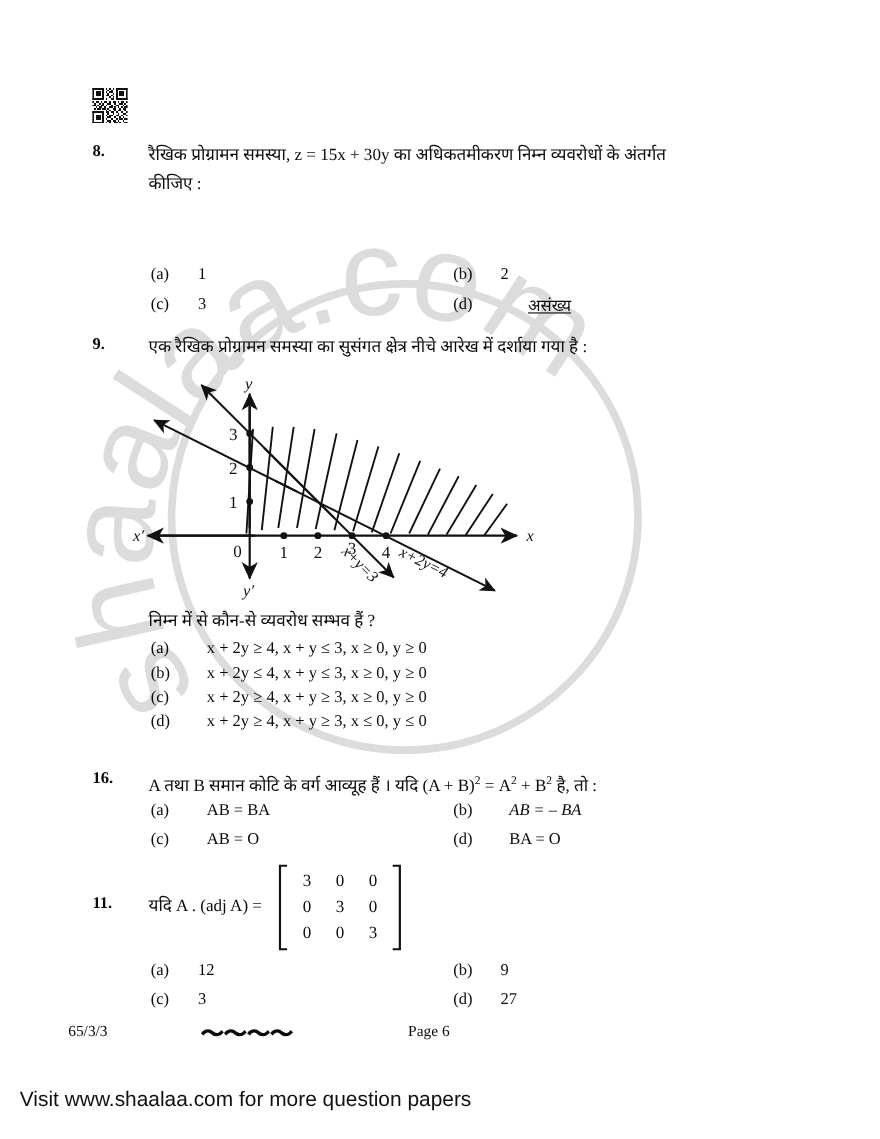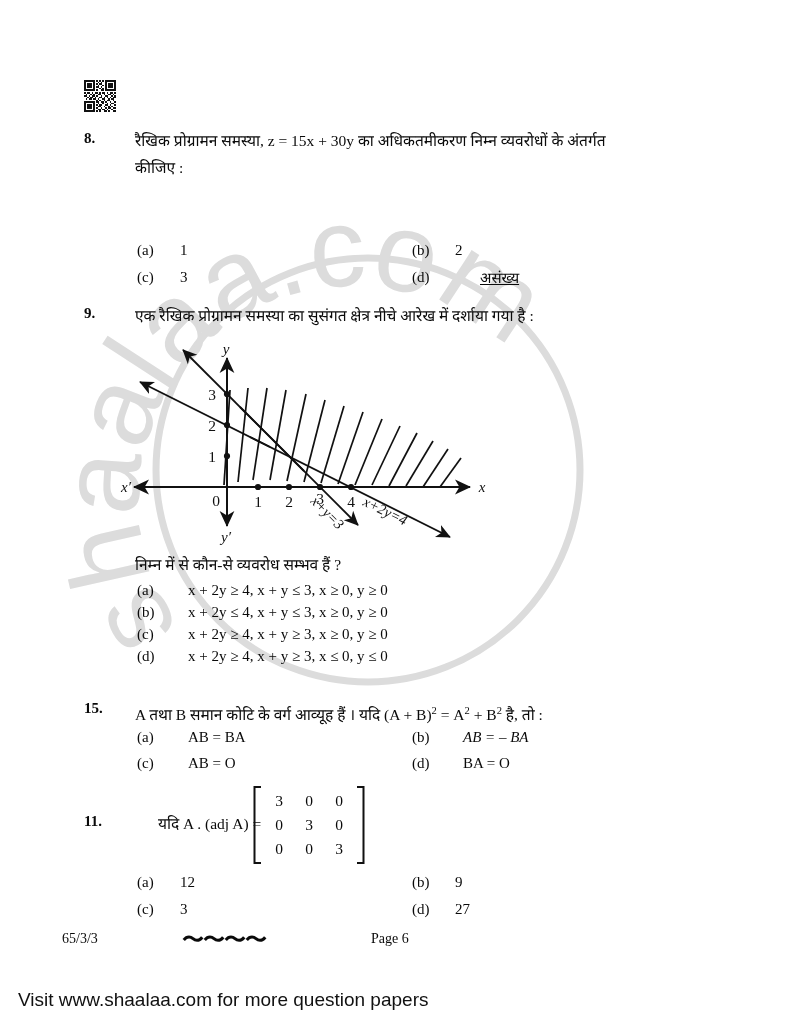--- a/index.html
+++ b/index.html
@@ -264,36 +264,36 @@
 
   <div class="opt-label" style="left:137px; top:582px;">(a)</div>
   <div class="opt-val" style="left:188px; top:582px;">x + 2y ≥ 4,  x + y ≤ 3,  x ≥ 0,  y ≥ 0</div>
   <div class="opt-label" style="left:137px; top:604px;">(b)</div>
   <div class="opt-val" style="left:188px; top:604px;">x + 2y ≤ 4,  x + y ≤ 3,  x ≥ 0,  y ≥ 0</div>
   <div class="opt-label" style="left:137px; top:626px;">(c)</div>
   <div class="opt-val" style="left:188px; top:626px;">x + 2y ≥ 4,  x + y ≥ 3,  x ≥ 0,  y ≥ 0</div>
   <div class="opt-label" style="left:137px; top:648px;">(d)</div>
   <div class="opt-val" style="left:188px; top:648px;">x + 2y ≥ 4,  x + y ≥ 3,  x ≤ 0,  y ≤ 0</div>
 
-  <div class="qnum" style="left:84px; top:700px;">15.</div>
+  <div class="qnum" style="left:84px; top:700px;">16.</div>
   <div class="qtext hindi" style="left:135px; top:698px;">
     <span>A तथा B समान कोटि के वर्ग आव्यूह हैं । यदि (A + B)</span><sup>2</sup><span> = A</span><sup>2</sup><span> + B</span><sup>2</sup><span> है, तो :</span>
   </div>
 
   <div class="opt-label" style="left:137px; top:729px;">(a)</div>
   <div class="opt-val" style="left:188px; top:729px;">AB = BA</div>
   <div class="opt-label" style="left:412px; top:729px;">(b)</div>
   <div class="opt-val" style="left:463px; top:729px;font-style:italic;">AB = – BA</div>
   <div class="opt-label" style="left:137px; top:755px;">(c)</div>
   <div class="opt-val" style="left:188px; top:755px;">AB = O</div>
   <div class="opt-label" style="left:412px; top:755px;">(d)</div>
   <div class="opt-val" style="left:463px; top:755px;">BA = O</div>
 
   <div class="qnum" style="left:84px; top:813px;">11.</div>
-  <div class="qtext" style="left:135px; top:811px;margin-left:23px;">यदि A . (adj A) =</div>
+  <div class="qtext" style="left:135px; top:811px;">यदि A . (adj A) =</div>
 
   <div class="matrix-wrap" style="left:253px; top:786px;">
     <div class="brk">
       <svg viewBox="0 0 9 78" preserveAspectRatio="none">
           <path d="M8,1 L1.5,1 L1.5,77 L8,77" fill="none" stroke="#111" stroke-width="2"></path>
         </svg>
     </div>
     <div class="mrows">
       <div class="mrow">
         <div class="mcell">3</div>

